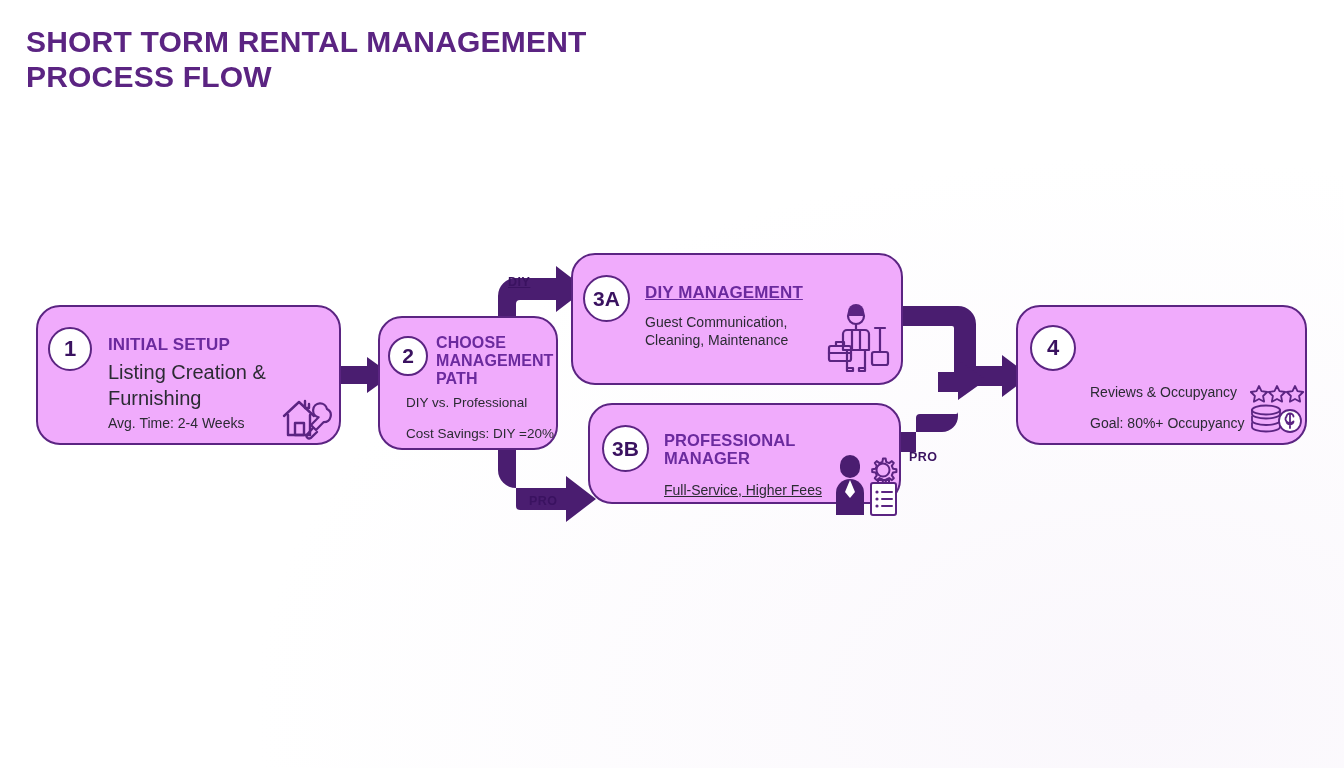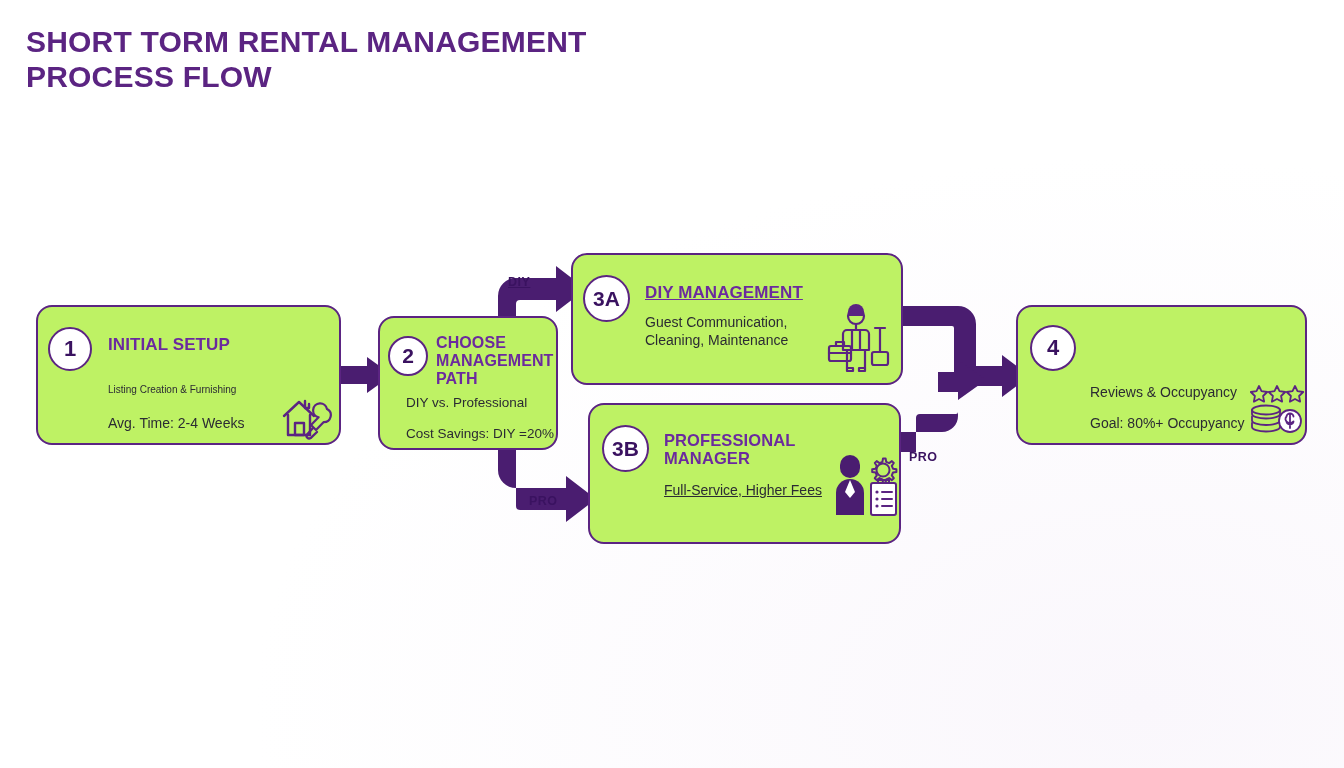--- a/index.html
+++ b/index.html
@@ -26,23 +26,23 @@
     line-height: 1.17;
     letter-spacing: 0.2px;
     color: #5b2482;
     text-transform: uppercase;
   }
   #title .t-line { display: block; }
 
   
   .node {
     position: absolute;
-    background: #bef264;
+    background: #f0abfc;
     border: 2.4px solid #5b2482;
-    border-radius: 16px;
+    border-radius: 24px;
     z-index: 5;
   }
   .badge {
     position: absolute;
     border: 2.4px solid #5b2482;
     border-radius: 50%;
     color: #3a1260;
     font-weight: bold;
     display: flex;
     align-items: center;
@@ -87,21 +87,21 @@
     width: 1344px;
     height: 768px;
     z-index: 2;
     pointer-events: none;
   }
 
   
   #node-1 { left: 36px;   top: 305px; width: 305px; height: 140px; }
   #node-2 { left: 378px;  top: 316px; width: 180px; height: 134px; }
   #node-3a{ left: 571px;  top: 253px; width: 332px; height: 132px; }
-  #node-3b{ left: 588px;  top: 403px; width: 313px; height: 141px; }
+  #node-3b{ left: 588px;  top: 403px; width: 313px; height: 101px; }
   #node-4 { left: 1016px; top: 305px; width: 291px; height: 140px; }
 </style>
 </head>
 <body>
 
 <div id="title">
   <span class="t-line">SHORT TORM RENTAL MANAGEMENT</span>
   <span class="t-line">PROCESS FLOW</span>
 </div>
 
@@ -189,21 +189,21 @@
   </g>
 </svg>
 
 <div class="arrow-label" style="left:508px; top:275px;text-decoration:underline;">DIY</div>
 <div class="arrow-label" style="left:529px; top:494px;">PRO</div>
 <div class="arrow-label" style="left:909px; top:450px;">PRO</div>
 
 <div class="node" id="node-1">
   <div class="badge" style="left:10px; top:20px; width:44px; height:44px; font-size:22px;">1</div>
   <div class="node-title" style="left:70px; top:28px; font-size:17px;">INITIAL SETUP</div>
-  <div class="node-sub" style="left:70px; top:76px; font-size:10px;">Listing Creation &amp; Furnishing</div>
+  <div class="node-sub" style="left:70px; top:52px; font-size:20px;">Listing Creation &amp; Furnishing</div>
   <div class="node-metric" style="left:70px; top:108px; font-size:14px;">Avg. Time: 2-4 Weeks</div>
   <div class="node-icon" style="left:242px; top:88px; width:52px; height:46px;">
     <svg viewBox="0 0 52 46" width="52" height="46" fill="none" stroke="#5b2482" stroke-width="2.4" stroke-linejoin="round" stroke-linecap="round">
       <path d="M4,21 L19,7 L34,21"></path>
       <path d="M8,20 L8,40 L30,40 L30,20"></path>
       <rect x="15" y="28" width="9" height="12"></rect>
       <path d="M25,6 L25,13 L29,13 L29,9"></path>
       <path d="M47,14 a7,7 0 1 0 -8.4,8.2 L31,30 L36,35 L43.5,27.2 A7,7 0 0 0 47,14 Z" stroke-width="2.2"></path>
       <path d="M33,33 L27,39.5 a2.6,2.6 0 0 0 3.6,3.6 L37,37"></path>
     </svg>

